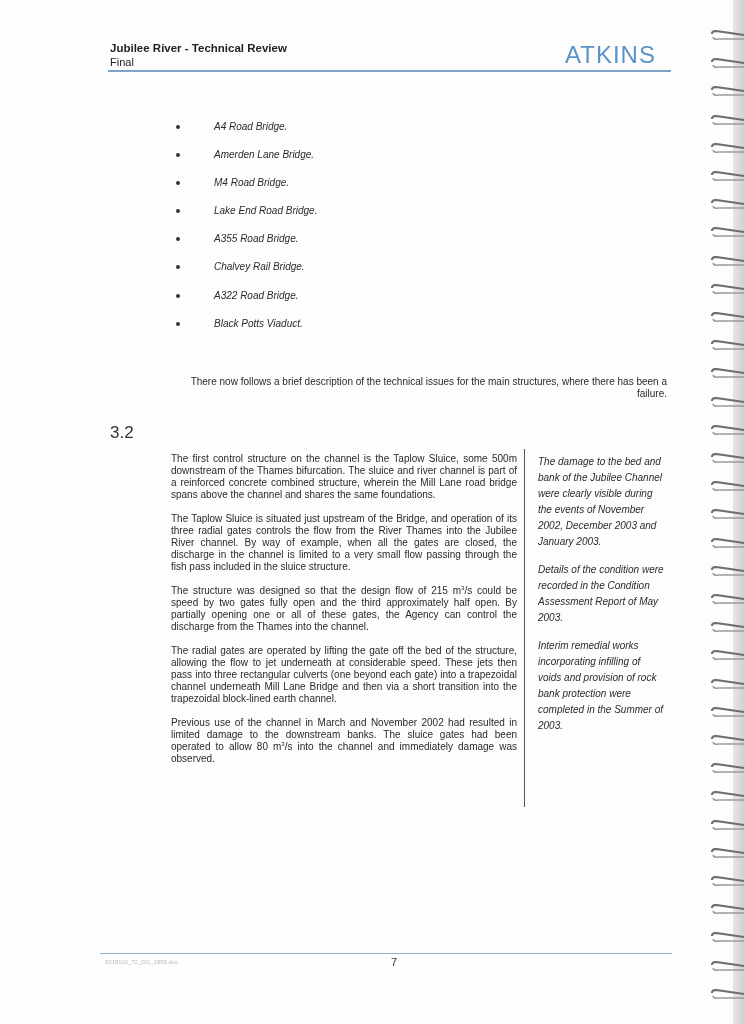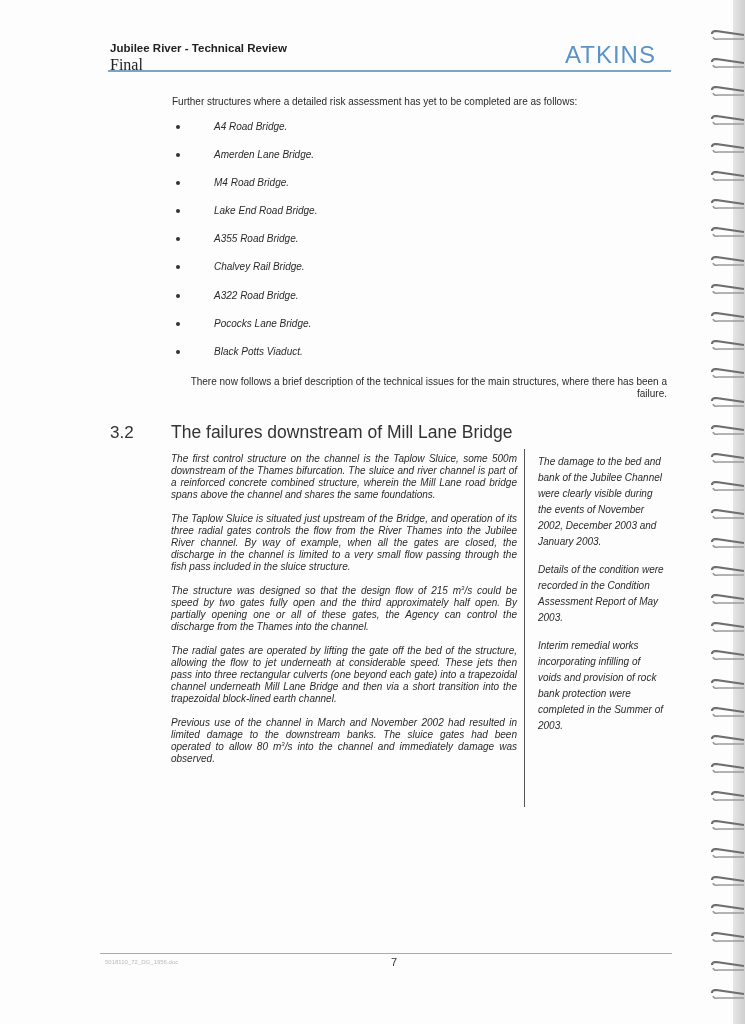--- a/index.html
+++ b/index.html
@@ -13,73 +13,70 @@
   .binding-strip {
     position: absolute; left: 733px; top: 0; width: 12px; height: 1024px;
     background: linear-gradient(to right, #e6e6e6, #cfcfcf);
   }
   .coil {
     position: absolute; left: 710px; width: 34px; height: 10px;
   }
   .coil svg { display: block; }
 
   .header-title { position: absolute; left: 110px; top: 42px; font-size: 11.5px; font-weight: bold; color: #222; }
-  .header-sub { position: absolute; left: 110px; top: 56px; font-size: 16px; color: #222; font-family: Liberation Serif, serif; }
+  .header-sub { position: absolute; left: 110px; top: 56px; font-size: 11px; color: #222; }
   .logo { position: absolute; left: 565px; top: 41px; font-size: 24px; letter-spacing: 1px; color: #5b93c8; font-weight: normal; }
   .header-rule { position: absolute; left: 108px; top: 70px; width: 563px; height: 2px; background: #7fa3c6; }
 
   .body-text { font-size: 10px; line-height: 12px; color: #2a2a2a; }
   .intro { position: absolute; left: 172px; top: 96px; width: 500px; }
   .bullets { position: absolute; left: 172px; top: 121px; margin: 0; padding: 0; list-style: none; }
   .bullets li { position: relative; height: 28.1px; padding-left: 42px; font-size: 10px; line-height: 12px; color: #2a2a2a; font-style: italic; }
   .bullets li .dot { position: absolute; left: 4px; top: 4px; width: 4px; height: 4px; border-radius: 50%; background: #333; }
   .after-bullets { position: absolute; left: 172px; top: 376px; width: 495px; text-align: right; }
 
   .sec-num { position: absolute; left: 110px; top: 423px; font-size: 17px; color: #333; }
   .sec-title { position: absolute; left: 171px; top: 422px; font-size: 17.5px; color: #333; }
 
-  .main-col { position: absolute; left: 171px; top: 453px; width: 346px; text-align: justify; font-style: italic; }
+  .main-col { position: absolute; left: 171px; top: 453px; width: 346px; text-align: justify; }
   .main-col p { margin: 0 0 12px 0; font-size: 10px; line-height: 12px; color: #2a2a2a; }
   .main-col p.p2 { margin-top: 6px; }
   .side-rule { position: absolute; left: 524px; top: 449px; width: 1px; height: 358px; background: #555; }
   .side-col { position: absolute; left: 531px; top: 454px; width: 135px; }
   .side-col p { margin: 0 0 12px 7px; font-size: 10px; line-height: 16px; font-style: italic; color: #2a2a2a; }
 
   .footer-rule { position: absolute; left: 100px; top: 953px; width: 572px; height: 1px; background: #8fb0cf; }
   .footer-ref { position: absolute; left: 105px; top: 959px; font-size: 6px; color: #bbb; }
   .footer-page { position: absolute; left: 391px; top: 956px; font-size: 11px; color: #333; }
   sup { font-size: 6px; vertical-align: super; line-height: 0; }
 </style>
 </head>
 <body>
 
 <div class="page">
   <div class="header-title">Jubilee River - Technical Review</div>
   <div class="header-sub">Final</div>
   <div class="logo">ATKINS</div>
   <div class="header-rule"></div>
 
-  <div class="intro body-text">Further structures where a detailed risk assessment has yet to be completed are as follows:</div>
 
   <ul class="bullets">
     <li><span class="dot"></span><span>A4 Road Bridge.</span></li>
     <li><span class="dot"></span><span>Amerden Lane Bridge.</span></li>
     <li><span class="dot"></span><span>M4 Road Bridge.</span></li>
     <li><span class="dot"></span><span>Lake End Road Bridge.</span></li>
     <li><span class="dot"></span><span>A355 Road Bridge.</span></li>
     <li><span class="dot"></span><span>Chalvey Rail Bridge.</span></li>
     <li><span class="dot"></span><span>A322 Road Bridge.</span></li>
-    <li><span class="dot"></span><span>Pococks Lane Bridge.</span></li>
     <li><span class="dot"></span><span>Black Potts Viaduct.</span></li>
   </ul>
 
   <div class="after-bullets body-text">There now follows a brief description of the technical issues for the main structures, where there has been a failure.</div>
 
   <div class="sec-num">3.2</div>
-  <div class="sec-title">The failures downstream of Mill Lane Bridge</div>
 
   <div class="main-col">
     <p>The first control structure on the channel is the Taplow Sluice, some 500m downstream of the Thames bifurcation. The sluice and river channel is part of a reinforced concrete combined structure, wherein the Mill Lane road bridge spans above the channel and shares the same foundations.</p>
     <p class="p2">The Taplow Sluice is situated just upstream of the Bridge, and operation of its three radial gates controls the flow from the River Thames into the Jubilee River channel. By way of example, when all the gates are closed, the discharge in the channel is limited to a very small flow passing through the fish pass included in the sluice structure.</p>
     <p><span>The structure was designed so that the design flow of 215 m</span><sup>3</sup><span>/s could be speed by two gates fully open and the third approximately half open. By partially opening one or all of these gates, the Agency can control the discharge from the Thames into the channel.</span></p>
     <p>The radial gates are operated by lifting the gate off the bed of the structure, allowing the flow to jet underneath at considerable speed. These jets then pass into three rectangular culverts (one beyond each gate) into a trapezoidal channel underneath Mill Lane Bridge and then via a short transition into the trapezoidal block-lined earth channel.</p>
     <p><span>Previous use of the channel in March and November 2002 had resulted in limited damage to the downstream banks. The sluice gates had been operated to allow 80 m</span><sup>3</sup><span>/s into the channel and immediately damage was observed.</span></p>
   </div>
 
   <div class="side-rule"></div>

